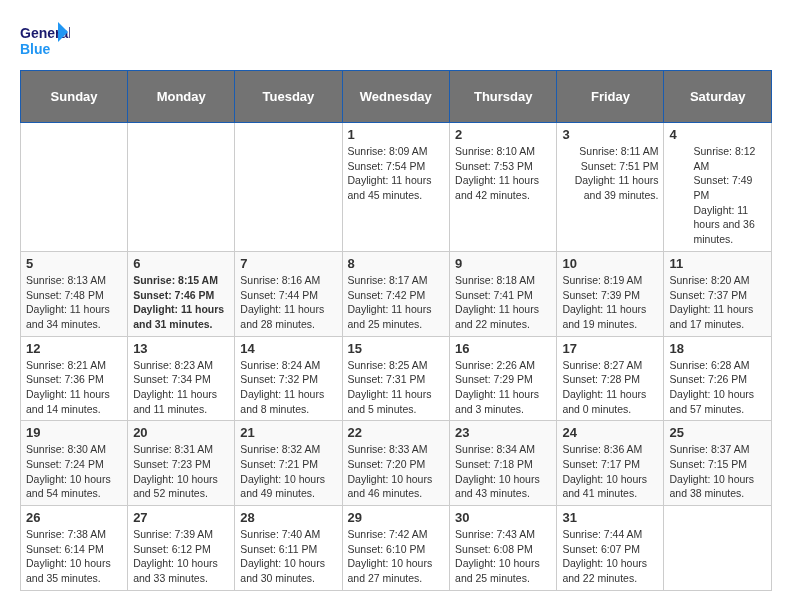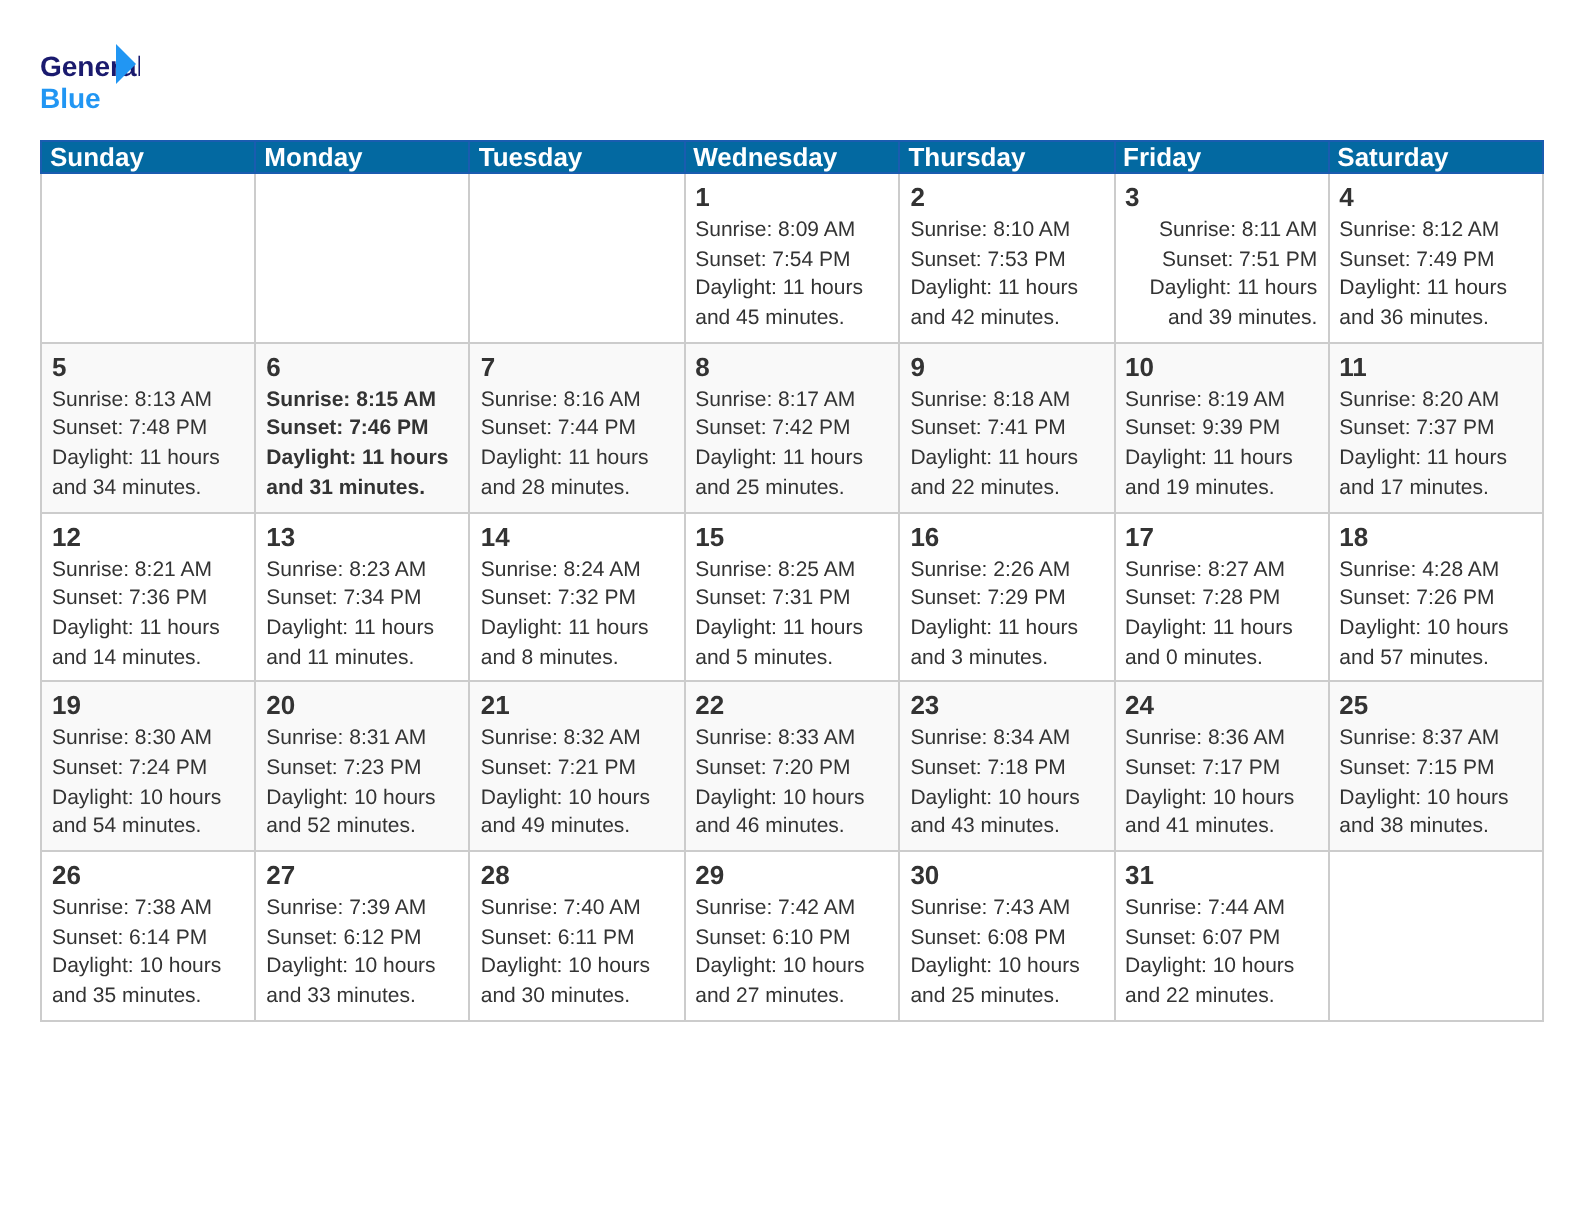--- a/index.html
+++ b/index.html
@@ -32,24 +32,24 @@
     .subtitle {
       font-size: 15px;
       color: #555;
     }
     .calendar {
       width: 100%;
       border-collapse: collapse;
       border: 1px solid #ccc;
     }
     .calendar th {
-      background-color: #0369a1;
+      background-color: #737373;
       color: #fff;
-      text-align: left;
-      padding: 0 4px;
+      text-align: center;
+      padding: 18px 4px;
       font-size: 13px;
       font-weight: bold;
       border: 1px solid #1a5cb0;
     }
     .calendar td {
       vertical-align: top;
       border: 1px solid #ccc;
       padding: 4px 5px;
       width: 108px;
       min-height: 80px;
@@ -122,21 +122,21 @@
 Daylight: 11 hours and 42 minutes.</div>
         </td>
         <td>
           <span class="day-number">3</span>
           <div class="day-info" style="white-space: pre-line; text-align: right;">Sunrise: 8:11 AM
 Sunset: 7:51 PM
 Daylight: 11 hours and 39 minutes.</div>
         </td>
         <td>
           <span class="day-number">4</span>
-          <div class="day-info" style="white-space: pre-line;">Sunrise: 8:12 AM
+          <div class="day-info" style="white-space: pre-line; margin-left: 24px;">Sunrise: 8:12 AM
 Sunset: 7:49 PM
 Daylight: 11 hours and 36 minutes.</div>
         </td>
       </tr>
       <tr>
         <td>
           <span class="day-number">5</span>
           <div class="day-info" style="white-space: pre-line;">Sunrise: 8:13 AM
 Sunset: 7:48 PM
 Daylight: 11 hours and 34 minutes.</div>
@@ -161,21 +161,21 @@
         </td>
         <td>
           <span class="day-number">9</span>
           <div class="day-info" style="white-space: pre-line;">Sunrise: 8:18 AM
 Sunset: 7:41 PM
 Daylight: 11 hours and 22 minutes.</div>
         </td>
         <td>
           <span class="day-number">10</span>
           <div class="day-info" style="white-space: pre-line;">Sunrise: 8:19 AM
-Sunset: 9:39 PM
+Sunset: 7:39 PM
 Daylight: 11 hours and 19 minutes.</div>
         </td>
         <td>
           <span class="day-number">11</span>
           <div class="day-info" style="white-space: pre-line;">Sunrise: 8:20 AM
 Sunset: 7:37 PM
 Daylight: 11 hours and 17 minutes.</div>
         </td>
       </tr>
       <tr>
@@ -210,21 +210,21 @@
 Daylight: 11 hours and 3 minutes.</div>
         </td>
         <td>
           <span class="day-number">17</span>
           <div class="day-info" style="white-space: pre-line;">Sunrise: 8:27 AM
 Sunset: 7:28 PM
 Daylight: 11 hours and 0 minutes.</div>
         </td>
         <td>
           <span class="day-number">18</span>
-          <div class="day-info" style="white-space: pre-line;">Sunrise: 4:28 AM
+          <div class="day-info" style="white-space: pre-line;">Sunrise: 6:28 AM
 Sunset: 7:26 PM
 Daylight: 10 hours and 57 minutes.</div>
         </td>
       </tr>
       <tr>
         <td>
           <span class="day-number">19</span>
           <div class="day-info" style="white-space: pre-line;">Sunrise: 8:30 AM
 Sunset: 7:24 PM
 Daylight: 10 hours and 54 minutes.</div>

